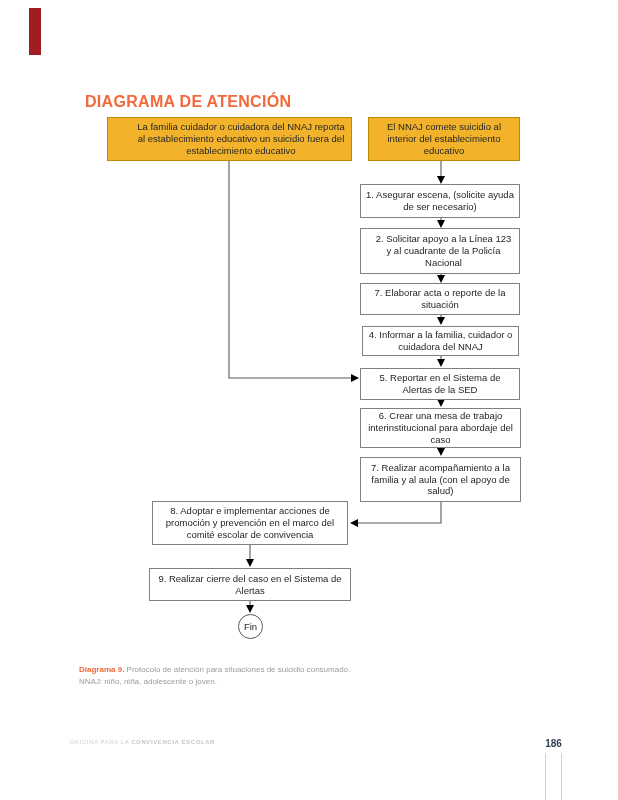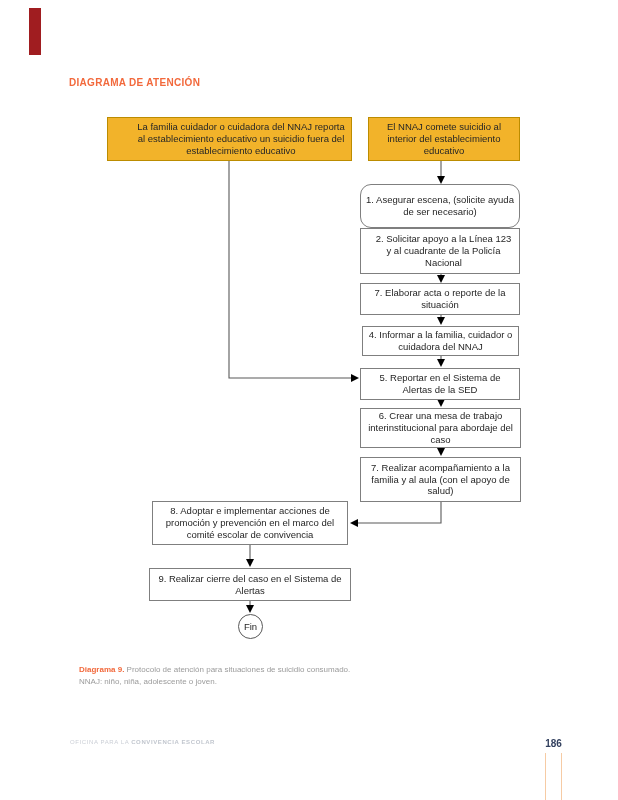--- a/index.html
+++ b/index.html
@@ -2,22 +2,22 @@
 <html><head>
 <meta charset="utf-8">
 <style>
   html,body{margin:0;padding:0;background:#ffffff;}
   .page{
     position:relative;width:618px;height:800px;background:#ffffff;overflow:hidden;
     font-family:"Liberation Sans","DejaVu Sans",sans-serif;
   }
   .chapter-tab{position:absolute;left:29px;top:8px;width:12px;height:47px;background:#A01D20;}
   .page-title{
-    position:absolute;left:69px;top:77px;margin:0;
-    font-size:10px;font-weight:bold;letter-spacing:.3px;color:#F2693C;
+    position:absolute;left:69px;top:77px;margin:16px;
+    font-size:16px;font-weight:bold;letter-spacing:.3px;color:#F2693C;
   }
   .node{
     position:absolute;box-sizing:border-box;display:flex;align-items:center;justify-content:center;
     text-align:center;font-size:9.5px;line-height:1.24;color:#1f1f1f;background:#ffffff;
     border:1px solid #7F7F7F;padding:2px 5px;
   }
   .node.start{background:#F2B32A;border:1.5px solid #BC8C00;color:#262626;}
   .terminator{
     position:absolute;box-sizing:border-box;width:25px;height:25px;border-radius:50%;
     border:1px solid #595959;display:flex;align-items:center;justify-content:center;
@@ -67,21 +67,21 @@
   </svg>
 
   <div class="node start" style="left:107px;top:117px;width:245px;height:44px;padding-left:28px;">
     <span>La familia cuidador o cuidadora del NNAJ reporta al establecimiento educativo un suicidio fuera del establecimiento educativo</span>
   </div>
 
   <div class="node start" style="left:368px;top:117px;width:152px;height:44px;">
     <span>El NNAJ comete suicidio al interior del establecimiento educativo</span>
   </div>
 
-  <div class="node" style="left:360px;top:184px;width:160px;height:44px;border-radius:11px;">
+  <div class="node" style="left:360px;top:184px;width:160px;height:34px;">
     <span>1. Asegurar escena, (solicite ayuda de ser necesario)</span>
   </div>
 
   <div class="node" style="left:360px;top:228px;width:160px;height:46px;padding-left:12px;">
     <span>2. Solicitar apoyo a la Línea 123 y al cuadrante de la Policía Nacional</span>
   </div>
 
   <div class="node" style="left:360px;top:283px;width:160px;height:32px;">
     <span>7. Elaborar acta o reporte de la situación</span>
   </div>

